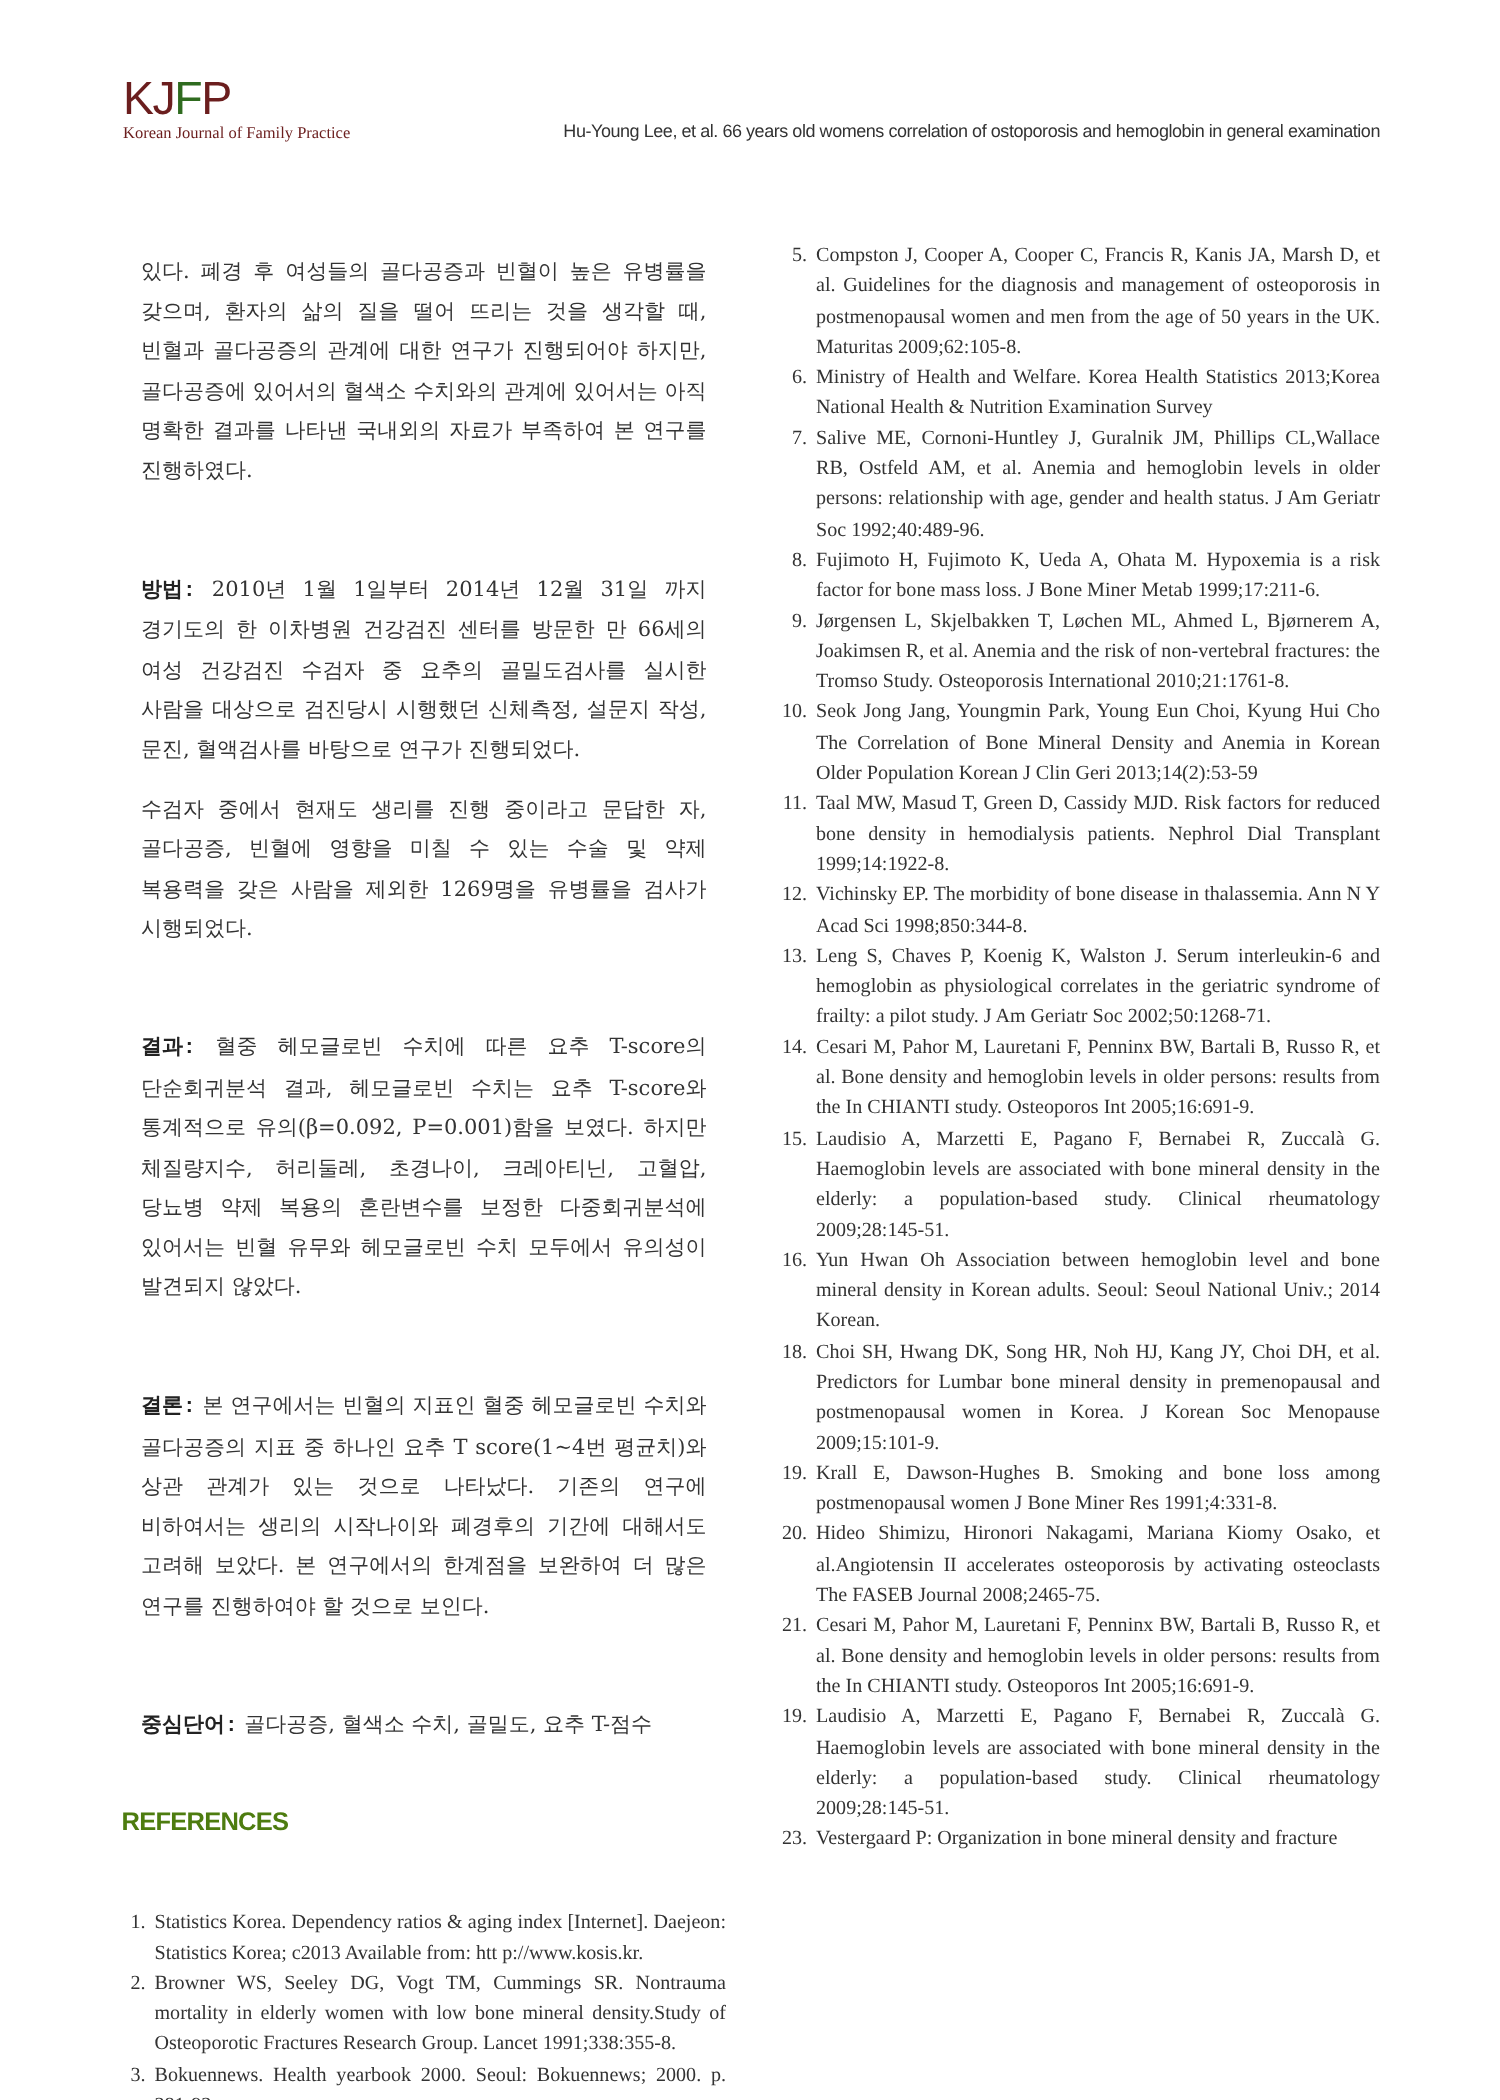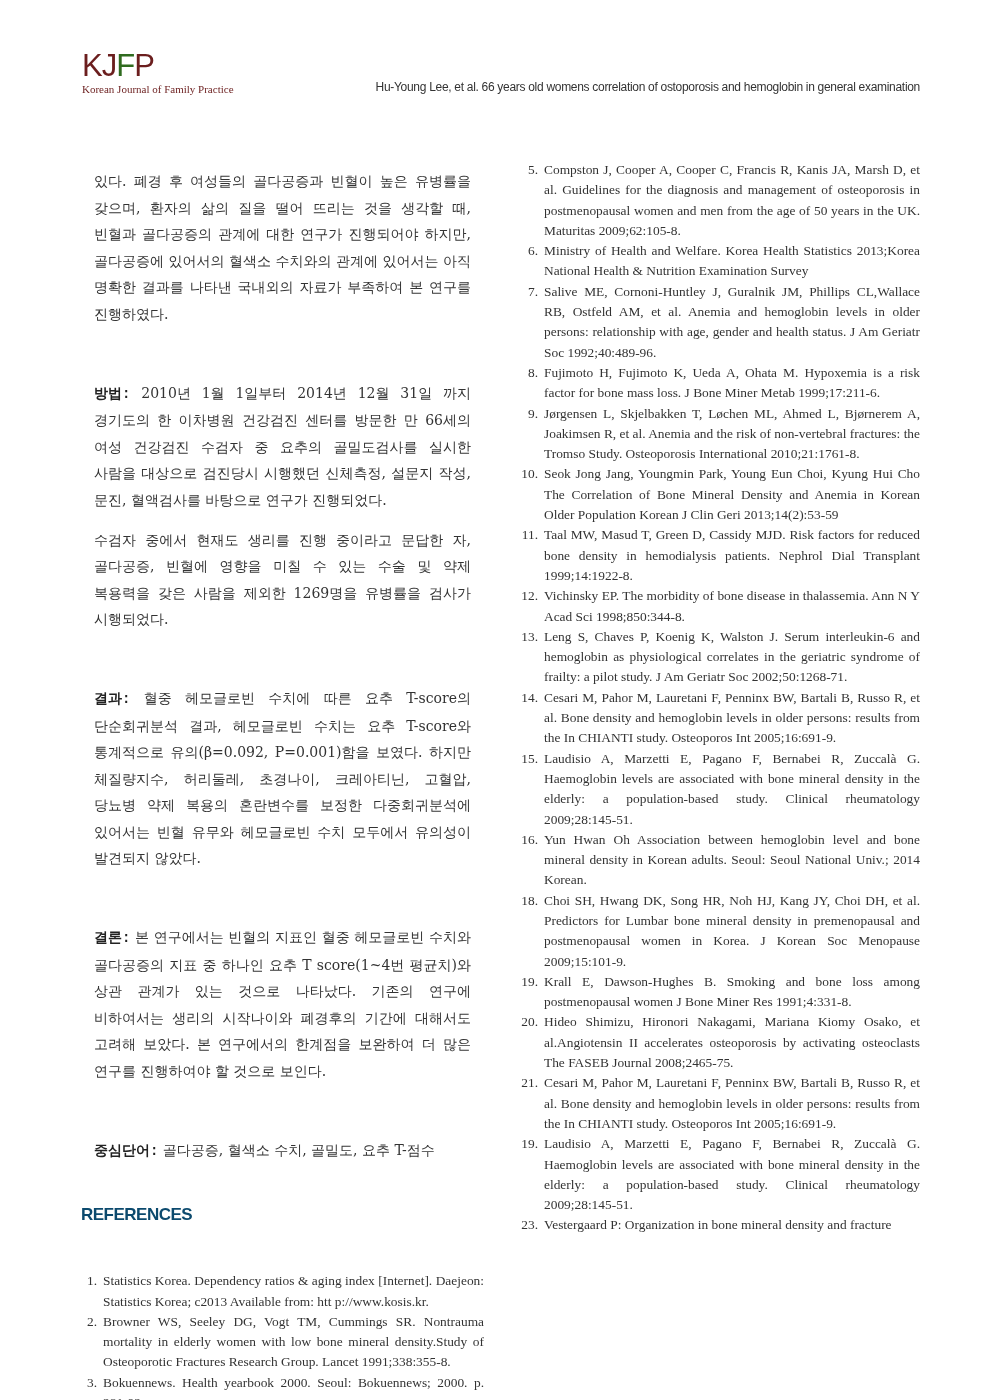--- a/index.html
+++ b/index.html
@@ -14,21 +14,21 @@
   .journal { position: absolute; left: 2px; top: 33px; font-family: "Liberation Serif", serif; font-size: 11px; color: #6b1e1e; }
   .running-title { position: absolute; right: 0; top: 30px; font-family: "Liberation Sans", sans-serif; font-size: 12px; color: #333; letter-spacing: -0.3px; }
 
   .col-left { position: absolute; left: 81px; top: 155px; width: 403px; }
   .col-right { position: absolute; left: 514px; top: 160px; width: 406px; }
 
   .kp { font-family: "DejaVu Serif", serif; font-size: 14px; line-height: 26.6px; text-align: justify; color: #333; margin: 13px; word-break: keep-all; }
   .kp b { font-family: Liberation Mono, monospace; font-weight: bold; color: #222; }
   .gap { height: 26px; }
 
-  .ref-heading { font-family: "Liberation Sans", sans-serif; font-size: 17px; color: #0c4a6e; margin: 0; letter-spacing: -0.5px; }
+  .ref-heading { font-family: "Liberation Sans", sans-serif; font-size: 17px; color: #4d7c0f; margin: 0; letter-spacing: -0.5px; }
   .refs { list-style: none; margin: 0; padding: 0; }
   .ref { display: flex; font-family: "Liberation Serif", serif; font-size: 13.4px; line-height: 20.3px; color: #333; }
   .ref .num { width: 24px; flex: none; text-align: right; padding-right: 6px; box-sizing: content-box; }
   .ref .txt { flex: 1; text-align: justify; }
   .col-left .ref .num { width: 16px; }
   .col-left .refs { margin-top: 46px; }
 </style>
 </head>
 <body>
 

